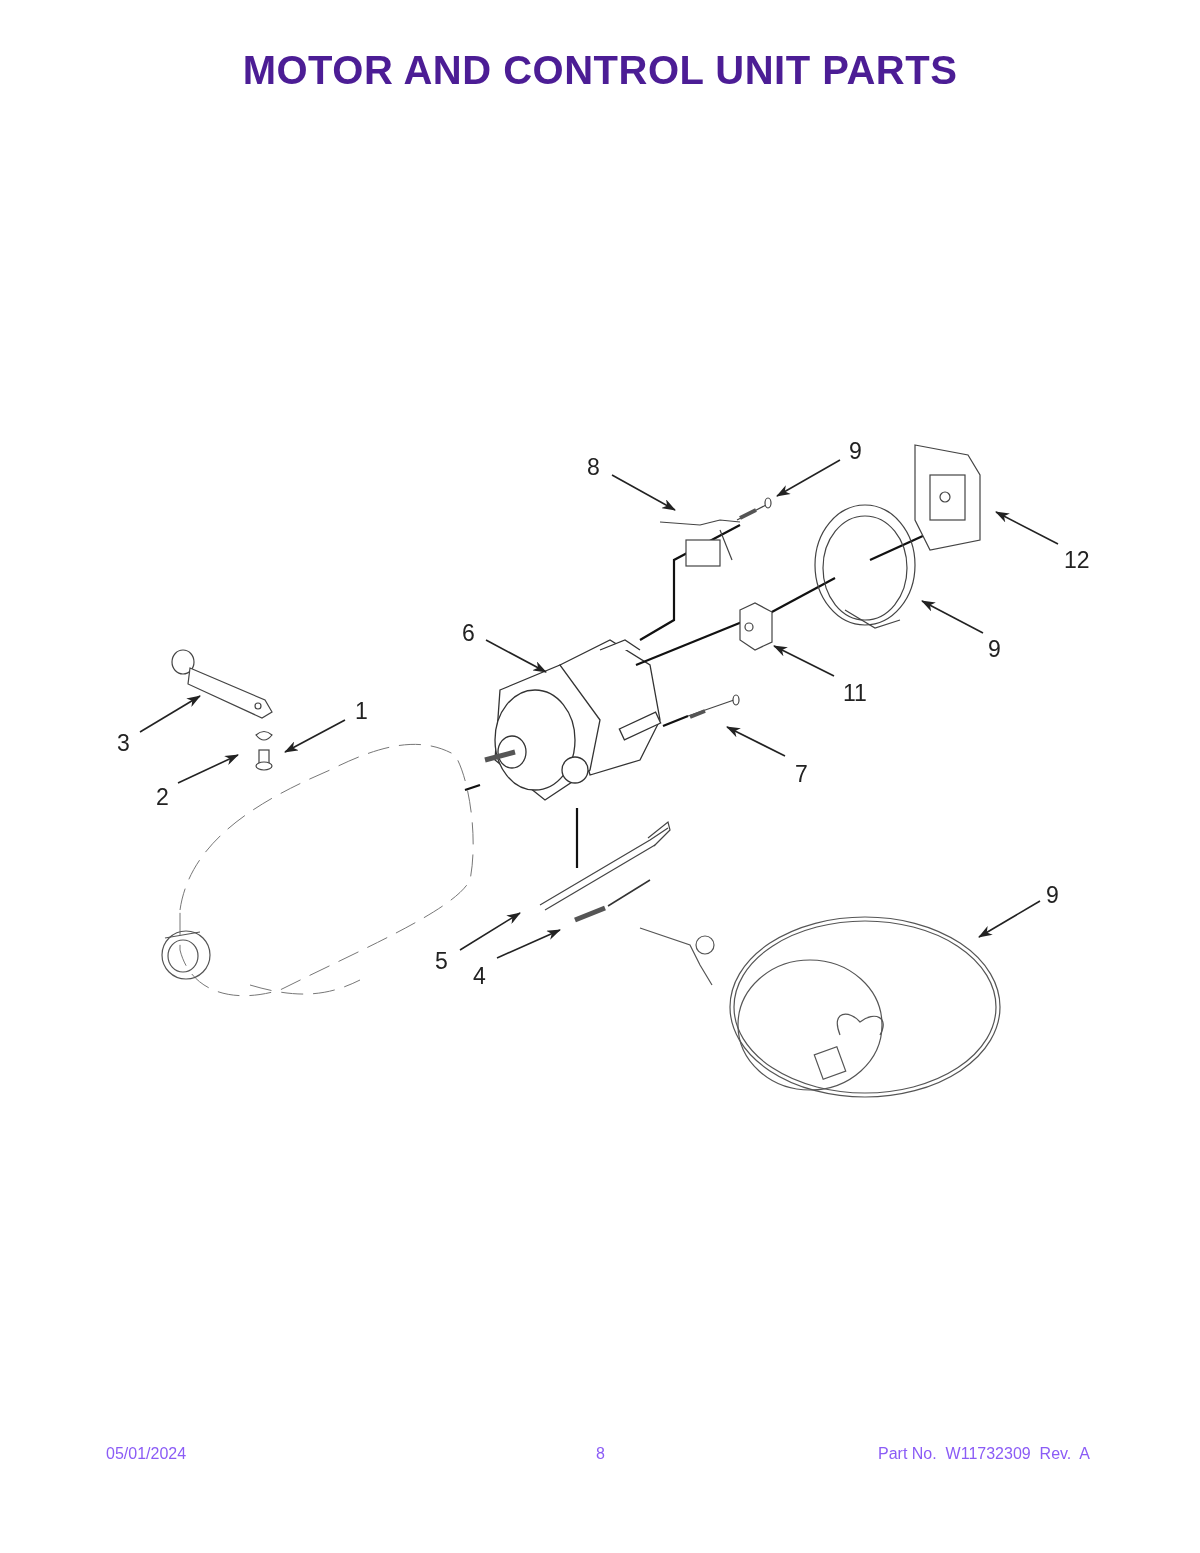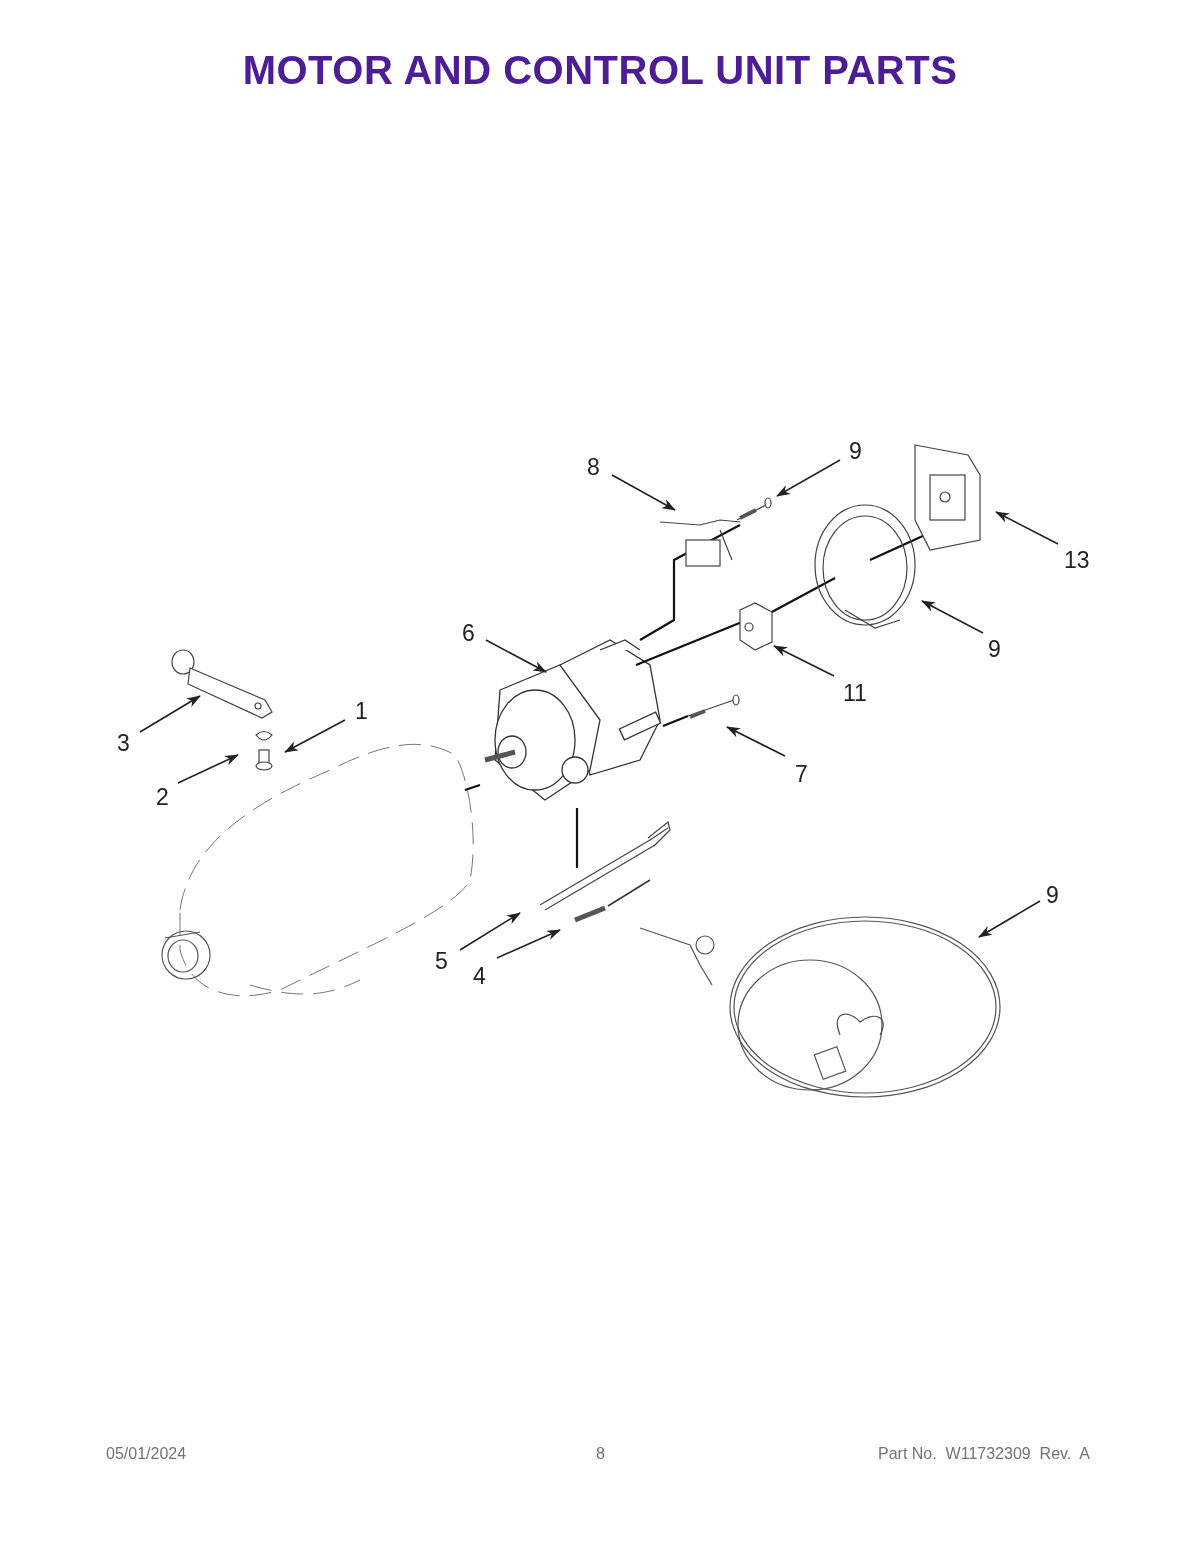--- a/index.html
+++ b/index.html
@@ -1,20 +1,20 @@
 <!DOCTYPE html>
 <html><head>
   <meta charset="utf-8">
   <style>
     html, body { margin:0; padding:0; background:#fff; }
     body { width:1200px; height:1553px; position:relative; overflow:hidden; font-family:"Liberation Sans", sans-serif; color:#111; }
     .title { position:absolute; left:0; top:48px; width:1200px; text-align:center; font-family:"Liberation Sans", sans-serif; font-weight:bold; font-size:40px; letter-spacing:0.5px; color:#4c1d95; }
     .diagram { position:absolute; left:0; top:0; width:1200px; height:1553px; }
     .callout { position:absolute; font-family:"Liberation Sans", sans-serif; font-size:23px; color:#222; line-height:1; }
-    .footer { position:absolute; top:1445px; font-family:"Liberation Sans", sans-serif; font-size:16px; color:#737373; }
+    .footer { position:absolute; top:1445px; font-family:"Liberation Sans", sans-serif; font-size:16px; color:#8b5cf6; }
   </style>
 </head>
 <body>
 
 <div class="title">MOTOR AND CONTROL UNIT PARTS</div>
 
 <svg class="diagram" viewBox="0 0 1200 1553" xmlns="http://www.w3.org/2000/svg">
   <defs>
     <marker id="ah" markerWidth="14" markerHeight="10" refX="13" refY="5" orient="auto" markerUnits="userSpaceOnUse">
       <path d="M0,0 L14,5 L0,10 L4,5 Z" fill="#222"></path>
@@ -142,18 +142,18 @@
 <div class="callout" style="left:156px;top:786px;">2</div>
 <div class="callout" style="left:117px;top:732px;">3</div>
 <div class="callout" style="left:473px;top:965px;">4</div>
 <div class="callout" style="left:435px;top:950px;">5</div>
 <div class="callout" style="left:462px;top:622px;">6</div>
 <div class="callout" style="left:795px;top:763px;">7</div>
 <div class="callout" style="left:587px;top:456px;">8</div>
 <div class="callout" style="left:849px;top:440px;">9</div>
 <div class="callout" style="left:843px;top:682px;">11</div>
 <div class="callout" style="left:988px;top:638px;">9</div>
-<div class="callout" style="left:1064px;top:549px;">13</div>
+<div class="callout" style="left:1064px;top:549px;">12</div>
 <div class="callout" style="left:1046px;top:884px;">9</div>
 
 <div class="footer" style="left:106px;">05/01/2024</div>
 <div class="footer" style="left:596px;">8</div>
 <div class="footer" style="left:878px;white-space:pre;">Part No.  W11732309  Rev.  A</div>
 
 </body></html>

